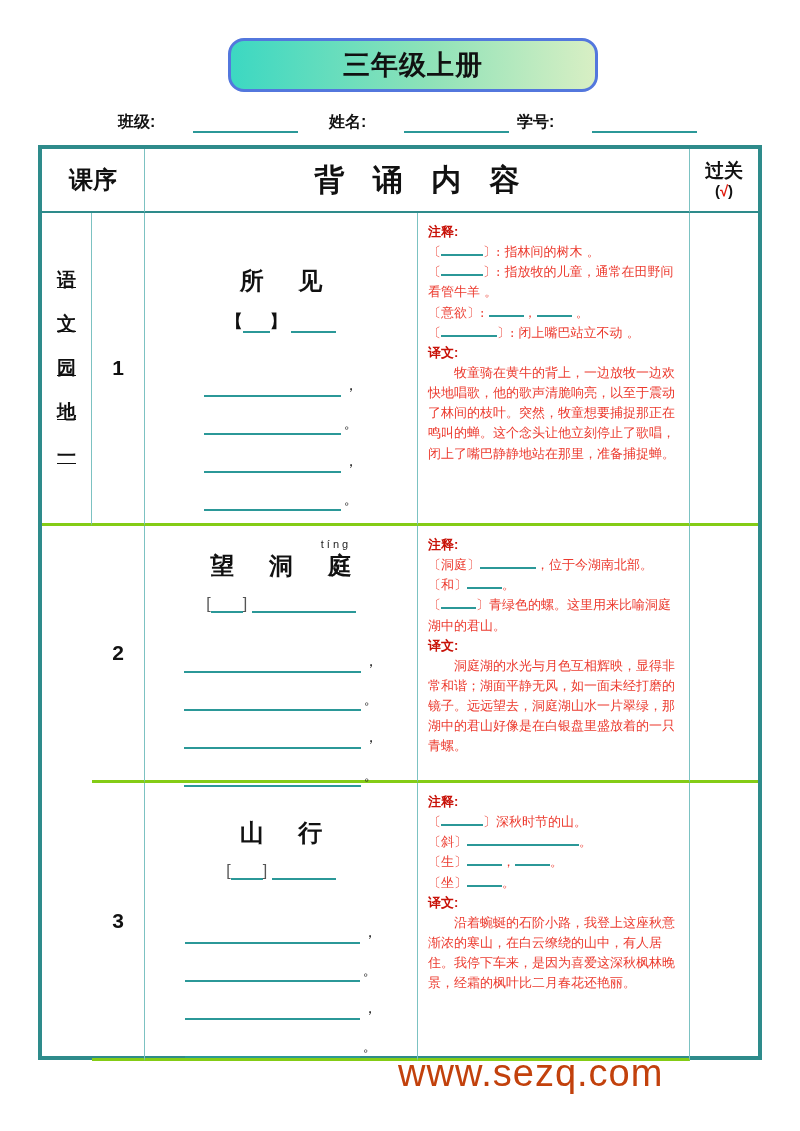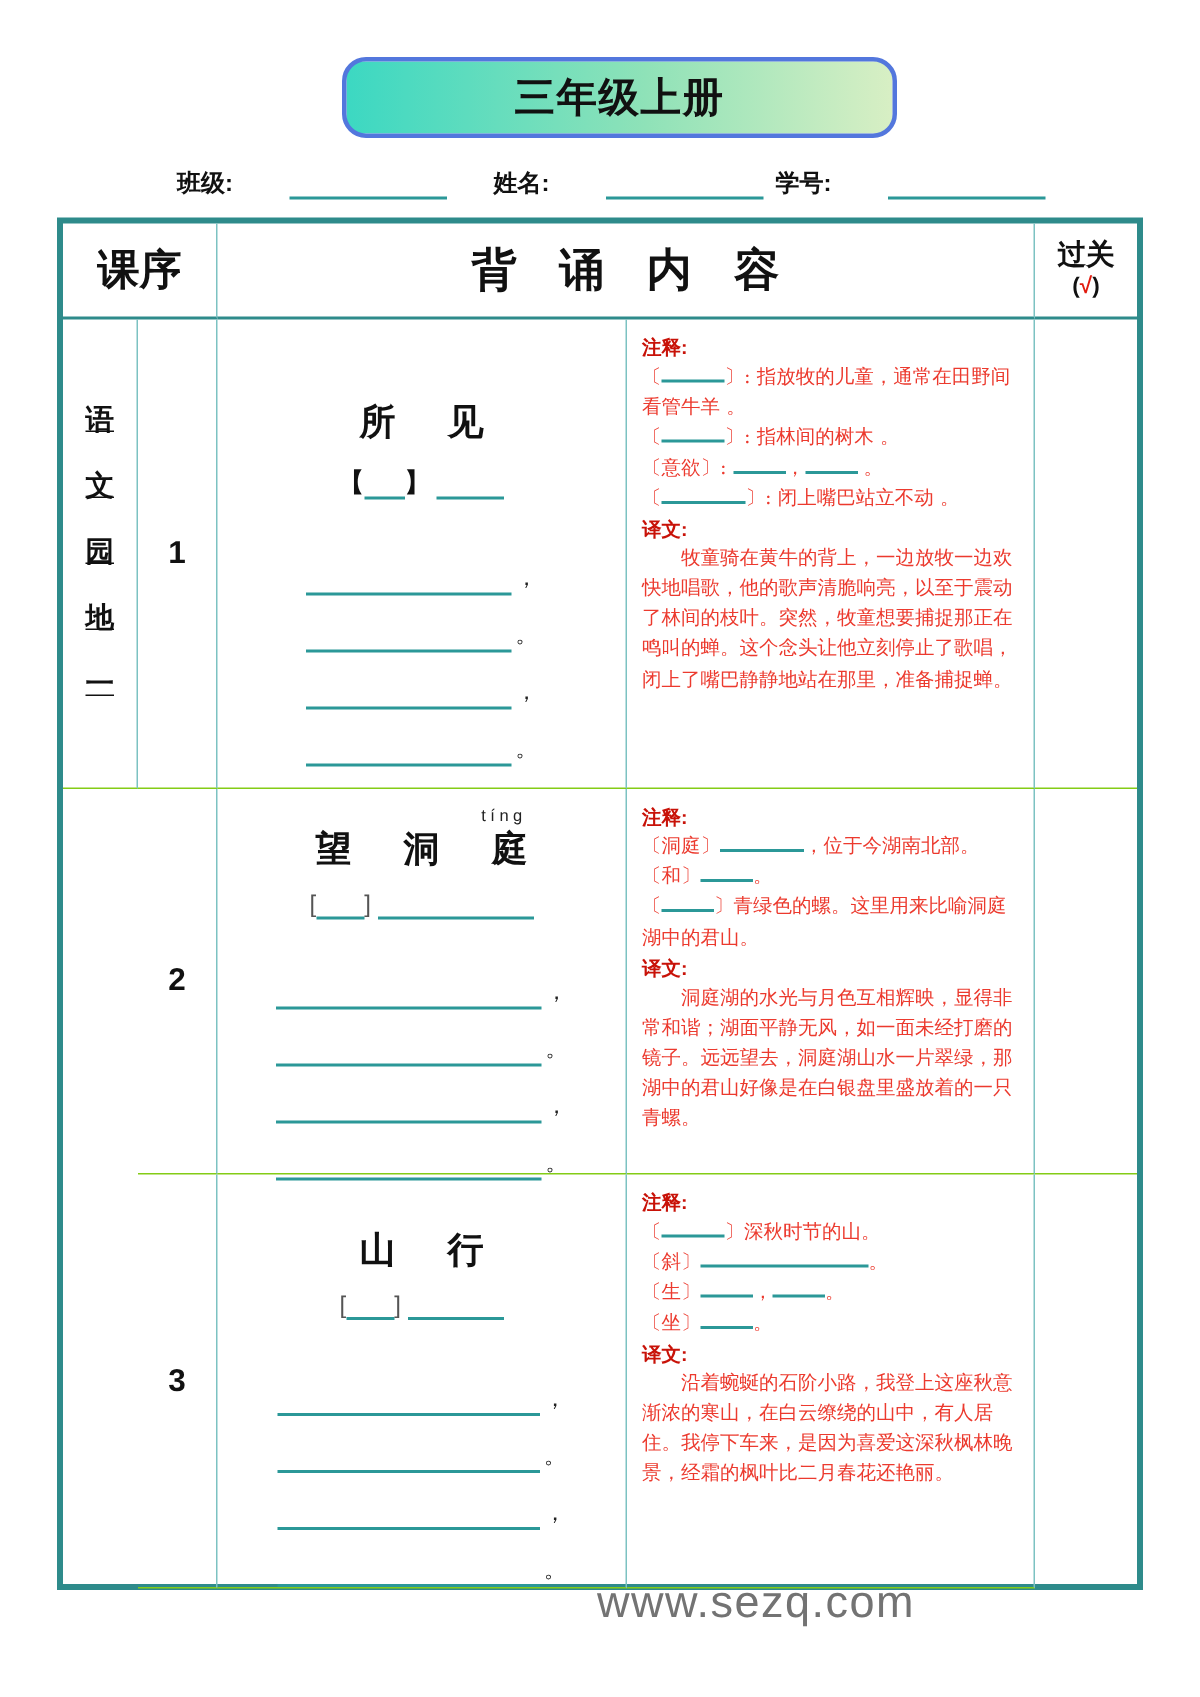--- a/index.html
+++ b/index.html
@@ -30,25 +30,25 @@
 
   
   .sheet {
     position:absolute; left:38px; top:145px; width:724px; height:915px;
     border:4px solid #2e8b8b;
     display:grid;
     grid-template-columns:50px 53px 273px 272px auto;
     grid-template-rows:64px 313px 257px auto;
     background:#fff;
   }
-  .c { border-right:1px solid #7cc2c2; border-bottom:1px solid #84cc16; }
+  .c { border-right:1px solid #7cc2c2; border-bottom:3px solid #84cc16; }
   .c.no-r { border-right:none; }
   .c.no-b { border-bottom:none; }
   .hcell { border-bottom:2px solid #2e8b8b; display:flex; align-items:center; justify-content:center; }
-  .h-lesson { grid-column:1/3; grid-row:1; font-weight:bold; font-size:28px; }
+  .h-lesson { grid-column:1/3; grid-row:1; font-weight:bold; font-size:24px; }
   .h-content { grid-column:3/5; grid-row:1; font-weight:bold; font-size:30px; letter-spacing:10px; text-indent:10px; }
   .h-pass { grid-column:5/6; grid-row:1; flex-direction:column; font-weight:bold; font-size:19px; line-height:1.15; }
   .h-pass .mark { font-size:15px; font-weight:bold; }
   .h-pass .mark .chk { color:#e11b0e; }
 
   .unit-cell { display:flex; align-items:center; justify-content:center; }
   .vtext { width:24px; text-align:center; font-weight:bold; font-size:19px; word-break:break-all;text-decoration:underline; }
   .u1 .vtext { line-height:44px; }
   .u2 .vtext { line-height:40px; }
   .u1 { grid-column:1; grid-row:2; }
@@ -88,21 +88,21 @@
 
   .bk { display:inline-block; height:0.95em; border-bottom:2px solid #2b9898; vertical-align:baseline; }
 
   .pass-cell { grid-column:5; }
   .pa1 { grid-row:2; }
   .pa2 { grid-row:3; }
   .pa3 { grid-row:4; }
 
   .watermark {
     position:absolute; left:398px; top:1052px; width:370px;
-    font-size:30px; color:#737373; letter-spacing:1px; white-space:nowrap;
+    font-size:38px; color:#c2410c; letter-spacing:1px; white-space:nowrap;
   }
 </style>
 </head>
 <body>
 
 <div class="title-pill">
   <span>三年级上册</span>
 </div>
 
 <div class="form-row">
@@ -202,22 +202,22 @@
         </div>
       <div class="pline">
           <span class="pblank"></span>
           <span class="ppunct">。</span>
         </div>
     </div>
   </div>
 
   <div class="c notes-cell no1">
     <div class="rlabel">注释:</div>
+    <div class="nline">〔<span class="bk" style="width: 42px;"></span>〕: 指林间的树木 。</div>
     <div class="nline">〔<span class="bk" style="width: 42px;"></span>〕: 指放牧的儿童，通常在田野间看管牛羊 。</div>
-    <div class="nline">〔<span class="bk" style="width: 42px;"></span>〕: 指林间的树木 。</div>
     <div class="nline">〔意欲〕: <span class="bk" style="width: 35px;"></span>，<span class="bk" style="width: 35px;"></span> 。</div>
     <div class="nline">〔<span class="bk" style="width: 56px;"></span>〕: 闭上嘴巴站立不动 。</div>
     <div class="rlabel">译文:</div>
     <div class="trans">牧童骑在黄牛的背上，一边放牧一边欢快地唱歌，他的歌声清脆响亮，以至于震动了林间的枝叶。突然，牧童想要捕捉那正在鸣叫的蝉。这个念头让他立刻停止了歌唱，闭上了嘴巴静静地站在那里，准备捕捉蝉。</div>
   </div>
 
   <div class="c notes-cell no2">
     <div class="rlabel">注释:</div>
     <div class="nline">〔洞庭〕<span class="bk" style="width: 56px;"></span>，位于今湖南北部。</div>
     <div class="nline">〔和〕<span class="bk" style="width: 35px;"></span>。</div>

